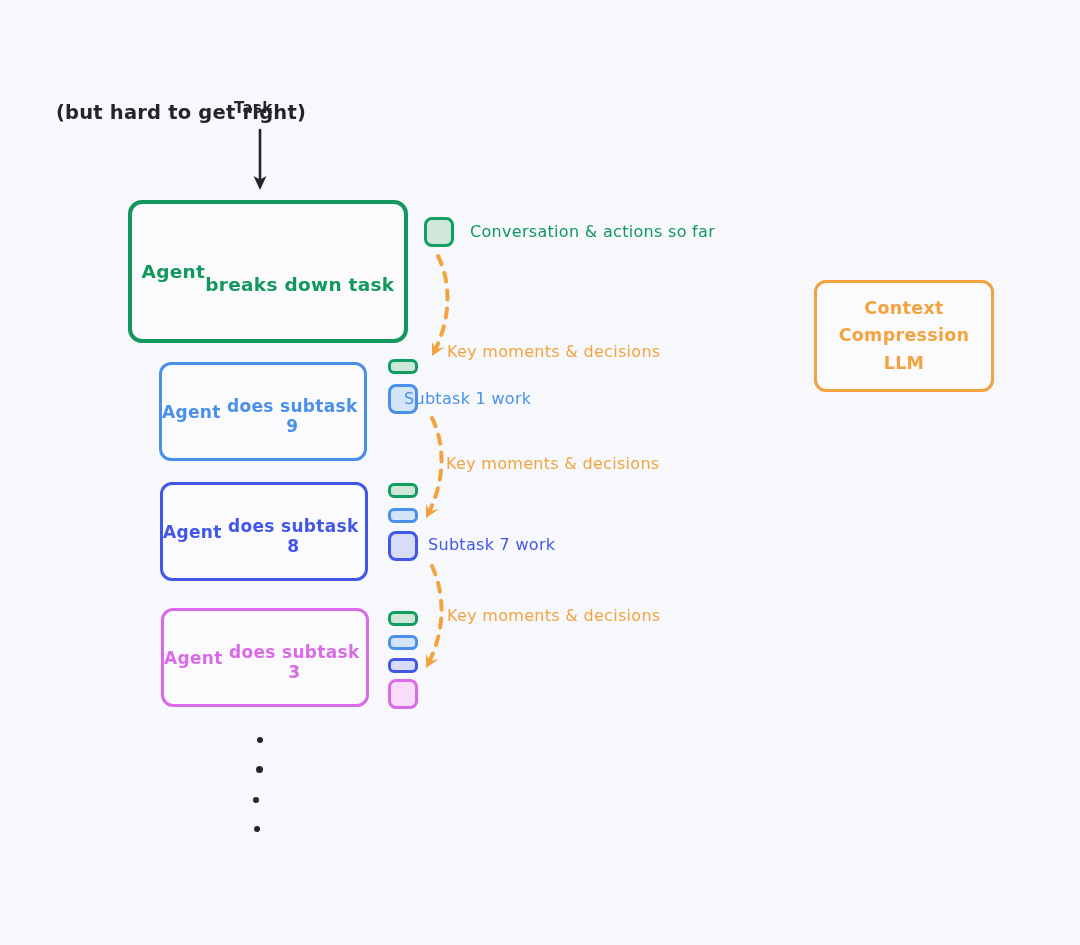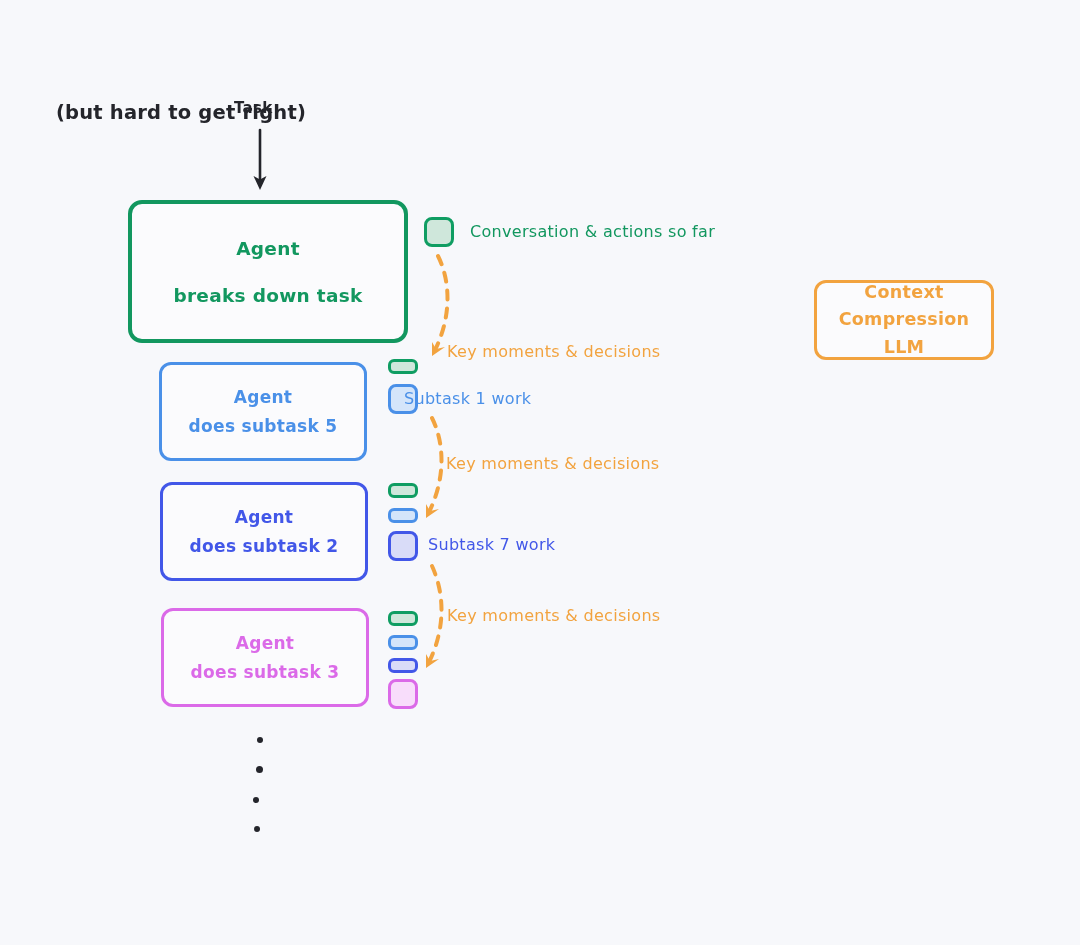--- a/index.html
+++ b/index.html
@@ -50,21 +50,21 @@
     width: 48px;
     height: 66px;
   }
 
   
   .agent-box {
     position: absolute;
     box-sizing: border-box;
     background: #fbfbfd;
     display: flex;
-    flex-direction: column;
+    flex-direction: row;
     align-items: center;
     justify-content: center;
     text-align: center;
     font-weight: bold;
     letter-spacing: .3px;
   }
   .agent-box .line {
     display: block;
   }
 
@@ -113,21 +113,21 @@
   #box-sub1 .line + .line,
   #box-sub2 .line + .line,
   #box-sub3 .line + .line { margin-top: 9px; }
 
   
   #box-ccllm {
     position: absolute;
     left: 814px;
     top: 280px;
     width: 180px;
-    height: 80px;
+    height: 112px;
     box-sizing: border-box;
     border: 3.5px solid #f2a33f;
     border-radius: 12px;
     background: #fbfbfd;
     color: #f2a33f;
     font-size: 17.5px;
     font-weight: bold;
     display: flex;
     flex-direction: column;
     align-items: center;
@@ -203,26 +203,26 @@
     <path d="M24 62 L17.5 48 L24 51.5 L30.5 48 Z" fill="#24252b"></path>
   </svg>
 
   <div class="agent-box" id="box-main">
     <span class="line">Agent</span>
     <span class="line">breaks down task</span>
   </div>
 
   <div class="agent-box" id="box-sub1">
     <span class="line">Agent</span>
-    <span class="line">does subtask 5</span>
+    <span class="line">does subtask 9</span>
   </div>
 
   <div class="agent-box" id="box-sub2">
     <span class="line">Agent</span>
-    <span class="line">does subtask 2</span>
+    <span class="line">does subtask 8</span>
   </div>
 
   <div class="agent-box" id="box-sub3">
     <span class="line">Agent</span>
     <span class="line">does subtask 3</span>
   </div>
 
   <div id="box-ccllm">
     <span>Context</span>
     <span>Compression</span>

